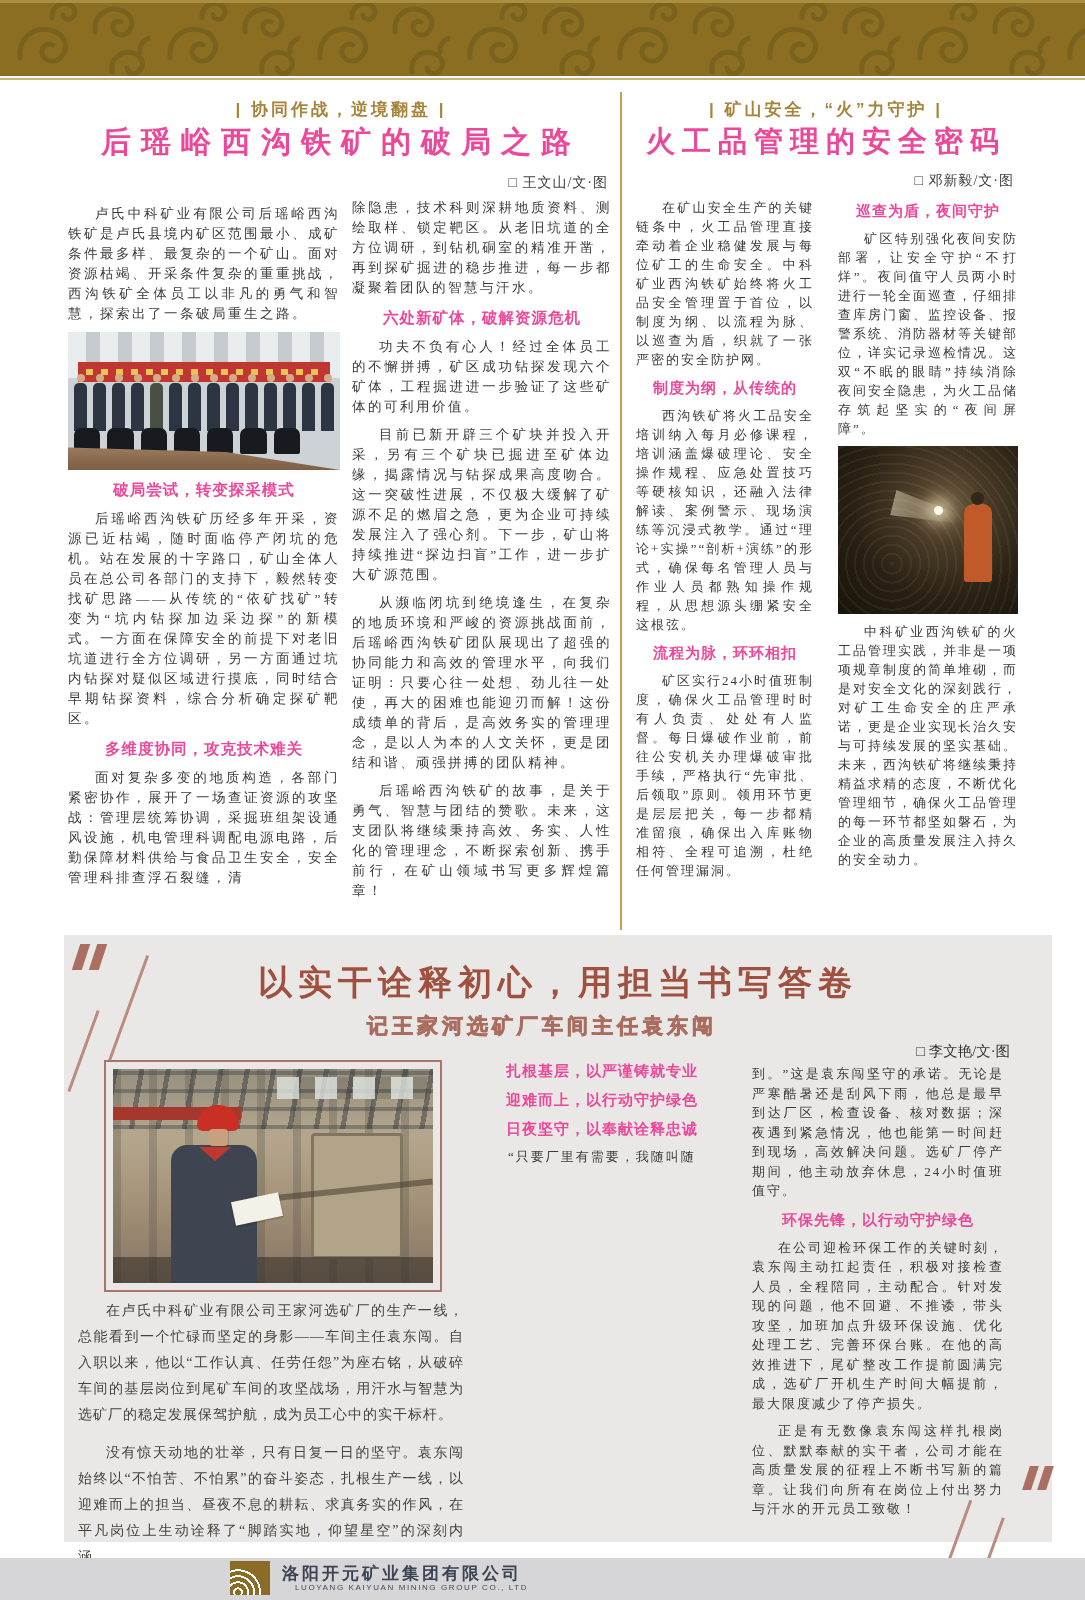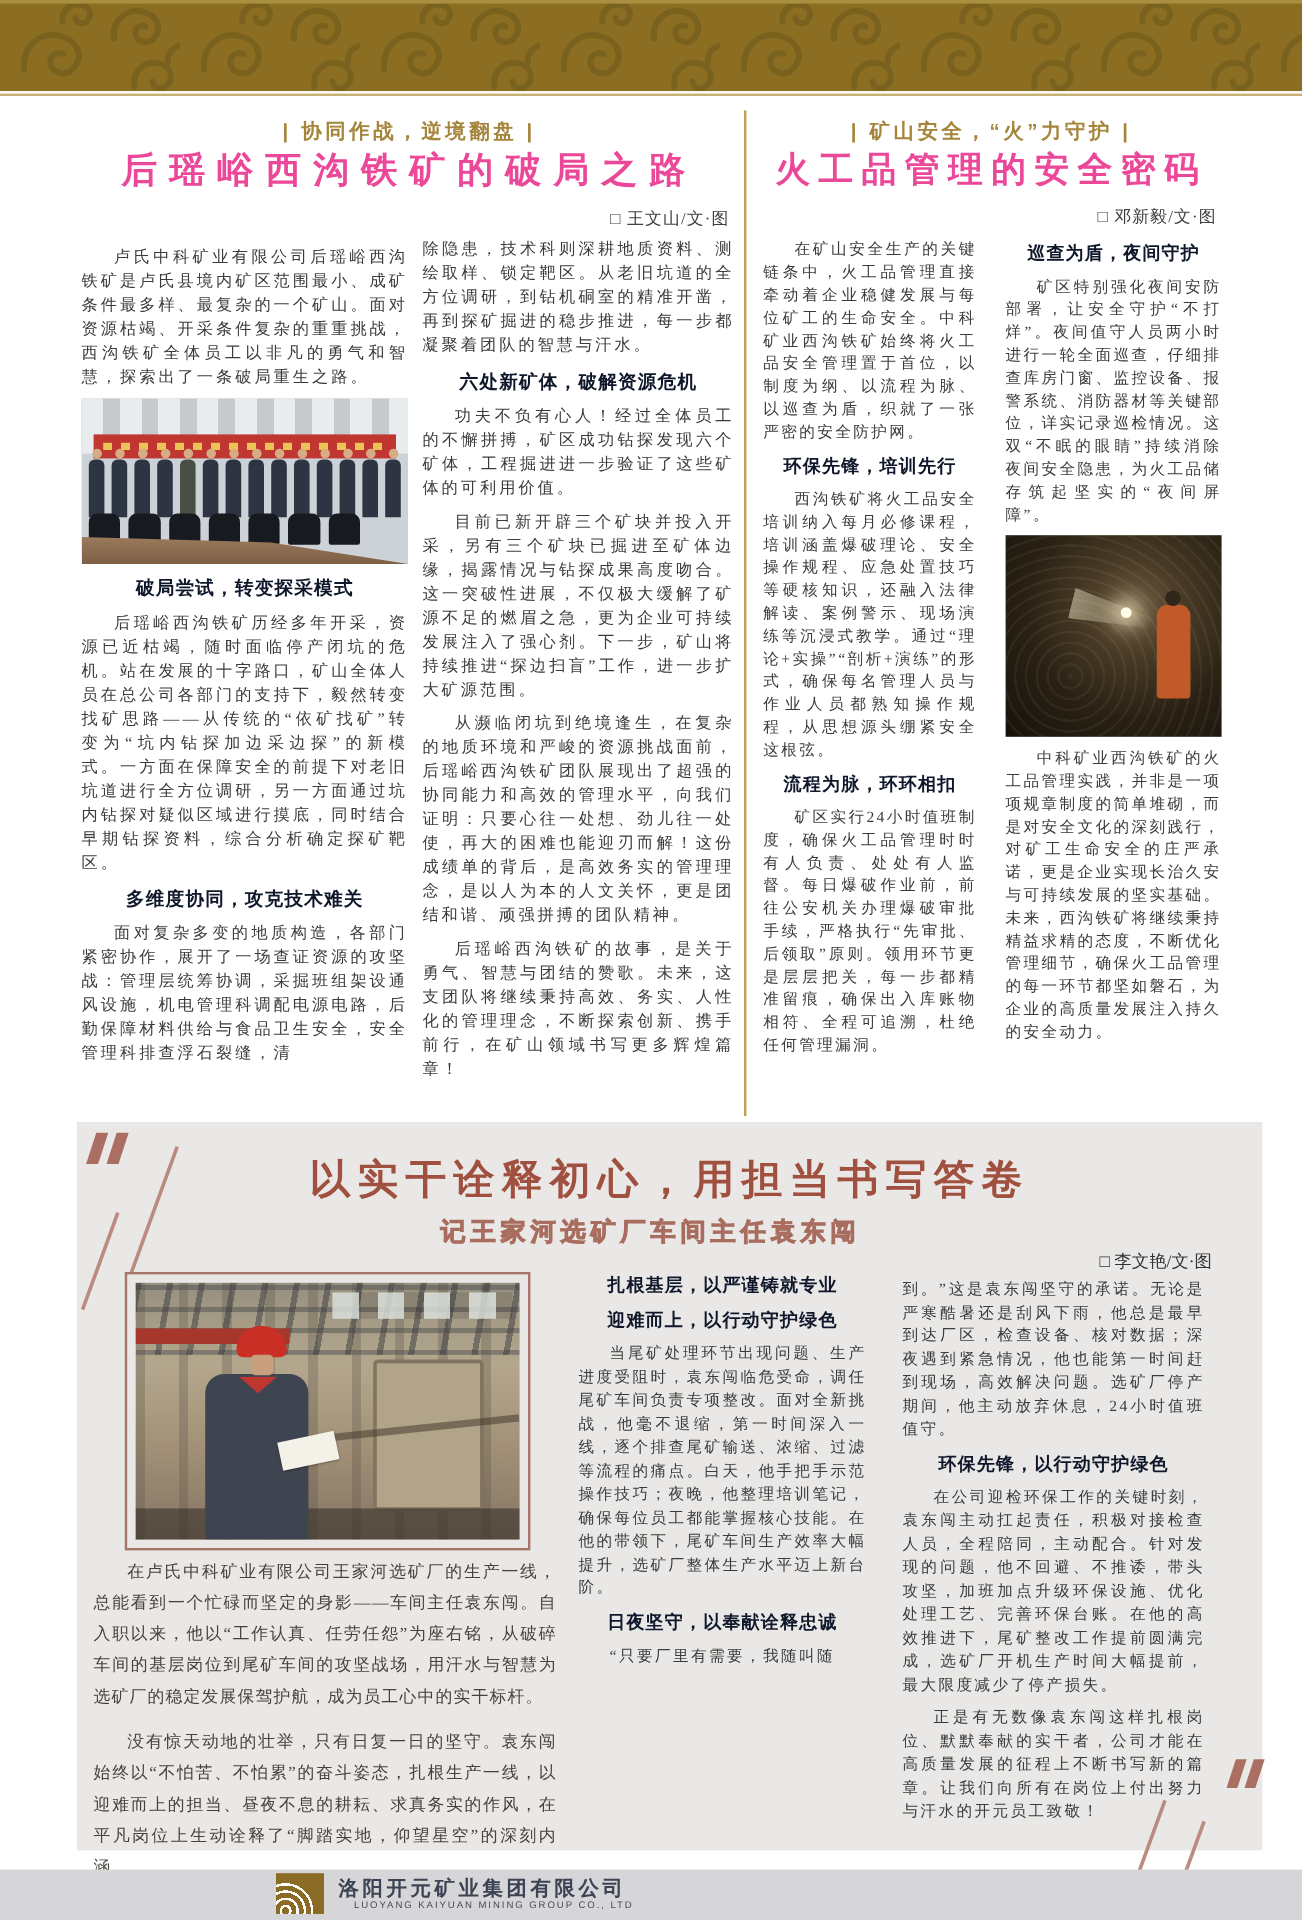--- a/index.html
+++ b/index.html
@@ -17,21 +17,21 @@
   
   .tagline{position:absolute;text-align:center;font-family:"Liberation Sans","DejaVu Sans",sans-serif;
            font-weight:bold;font-size:17px;color:#a5843b;letter-spacing:3px;}
   .art-title{position:absolute;text-align:center;font-weight:bold;color:#ec4899;}
   .byline{position:absolute;text-align:right;font-size:14px;color:#3f3f3f;letter-spacing:1px;}
   .col{position:absolute;}
   .col p{margin:0 0 8px 0;text-align:justify;}
   .p-main{font-size:13.5px;line-height:20px;letter-spacing:2.5px;text-indent:2em;}
   .p-main.cont{text-indent:0;}
   .p-right{font-size:13px;line-height:19px;letter-spacing:2px;text-indent:2em;}
-  .subhead{font-family:Liberation Mono, monospace;font-weight:bold;color:#0f172a;
+  .subhead{font-family:Liberation Mono, monospace;font-weight:bold;color:#ec4899;
            font-size:15.5px;text-align:center;letter-spacing:1px;margin:10px 0 8px 0;}
   .subhead.sm{font-size:15px;}
 
   
   .photo-a{position:relative;width:272px;height:138px;margin:4px 0 10px 0;overflow:hidden;background:#cdd2d6;}
   .pa-docs{position:absolute;left:0;top:0;right:0;height:46px;
            background:repeating-linear-gradient(90deg,#eef1f2 0 18px,#c3c9cd 18px 32px);opacity:.85;}
   .pa-banner{position:absolute;left:10px;right:10px;top:30px;height:20px;background:#bf3730;}
   .pa-banner::after{content:"";position:absolute;left:8px;right:8px;top:7px;height:6px;
            background:repeating-linear-gradient(90deg,rgba(240,210,90,.9) 0 7px,transparent 7px 15px);}
@@ -233,21 +233,21 @@
     <p class="p-main">从濒临闭坑到绝境逢生，在复杂的地质环境和严峻的资源挑战面前，后瑶峪西沟铁矿团队展现出了超强的协同能力和高效的管理水平，向我们证明：只要心往一处想、劲儿往一处使，再大的困难也能迎刃而解！这份成绩单的背后，是高效务实的管理理念，是以人为本的人文关怀，更是团结和谐、顽强拼搏的团队精神。</p>
     <p class="p-main">后瑶峪西沟铁矿的故事，是关于勇气、智慧与团结的赞歌。未来，这支团队将继续秉持高效、务实、人性化的管理理念，不断探索创新、携手前行，在矿山领域书写更多辉煌篇章！</p>
   </div>
 
   <div class="tagline" style="left:636px;top:98px;width:380px;">| 矿山安全，“火”力守护 |</div>
   <div class="art-title" style="left:636px;top:122px;width:380px;font-size:29px;letter-spacing:7px;">火工品管理的安全密码</div>
   <div class="byline" style="left:636px;top:172px;width:378px;">□ 邓新毅/文·图</div>
 
   <div class="col" style="left:636px;top:198px;width:178px;">
     <p class="p-right">在矿山安全生产的关键链条中，火工品管理直接牵动着企业稳健发展与每位矿工的生命安全。中科矿业西沟铁矿始终将火工品安全管理置于首位，以制度为纲、以流程为脉、以巡查为盾，织就了一张严密的安全防护网。</p>
-    <div class="subhead sm">环保先锋，培训先行</div>
+    <div class="subhead sm">制度为纲，从传统的</div>
     <p class="p-right">西沟铁矿将火工品安全培训纳入每月必修课程，培训涵盖爆破理论、安全操作规程、应急处置技巧等硬核知识，还融入法律解读、案例警示、现场演练等沉浸式教学。通过“理论+实操”“剖析+演练”的形式，确保每名管理人员与作业人员都熟知操作规程，从思想源头绷紧安全这根弦。</p>
     <div class="subhead sm">流程为脉，环环相扣</div>
     <p class="p-right">矿区实行24小时值班制度，确保火工品管理时时有人负责、处处有人监督。每日爆破作业前，前往公安机关办理爆破审批手续，严格执行“先审批、后领取”原则。领用环节更是层层把关，每一步都精准留痕，确保出入库账物相符、全程可追溯，杜绝任何管理漏洞。</p>
   </div>
 
   <div class="col" style="left:838px;top:198px;width:180px;">
     <div class="subhead sm" style="margin-top:4px;">巡查为盾，夜间守护</div>
     <p class="p-right">矿区特别强化夜间安防部署，让安全守护“不打烊”。夜间值守人员两小时进行一轮全面巡查，仔细排查库房门窗、监控设备、报警系统、消防器材等关键部位，详实记录巡检情况。这双“不眠的眼睛”持续消除夜间安全隐患，为火工品储存筑起坚实的“夜间屏障”。</p>
     <div class="photo-b">
       <div class="pb-rock"></div>
@@ -291,21 +291,20 @@
   </div>
 
   <div class="f-left">
     <p>在卢氏中科矿业有限公司王家河选矿厂的生产一线，总能看到一个忙碌而坚定的身影——车间主任袁东闯。自入职以来，他以“工作认真、任劳任怨”为座右铭，从破碎车间的基层岗位到尾矿车间的攻坚战场，用汗水与智慧为选矿厂的稳定发展保驾护航，成为员工心中的实干标杆。</p>
     <p>没有惊天动地的壮举，只有日复一日的坚守。袁东闯始终以“不怕苦、不怕累”的奋斗姿态，扎根生产一线，以迎难而上的担当、昼夜不息的耕耘、求真务实的作风，在平凡岗位上生动诠释了“脚踏实地，仰望星空”的深刻内涵。</p>
   </div>
 
   <div class="col f-col" style="left:482px;top:1062px;width:240px;">
     <div class="subhead sm" style="margin-top:0;">扎根基层，以严谨铸就专业</div>
     <div class="subhead sm">迎难而上，以行动守护绿色</div>
-    <p>当尾矿处理环节出现问题、生产进度受阻时，袁东闯临危受命，调任尾矿车间负责专项整改。面对全新挑战，他毫不退缩，第一时间深入一线，逐个排查尾矿输送、浓缩、过滤等流程的痛点。白天，他手把手示范操作技巧；夜晚，他整理培训笔记，确保每位员工都能掌握核心技能。在他的带领下，尾矿车间生产效率大幅提升，选矿厂整体生产水平迈上新台阶。</p>
     <div class="subhead sm">日夜坚守，以奉献诠释忠诚</div>
     <p>“只要厂里有需要，我随叫随</p>
   </div>
 
   <div class="col f-col" style="left:752px;top:1064px;width:252px;">
     <p class="cont">到。”这是袁东闯坚守的承诺。无论是严寒酷暑还是刮风下雨，他总是最早到达厂区，检查设备、核对数据；深夜遇到紧急情况，他也能第一时间赶到现场，高效解决问题。选矿厂停产期间，他主动放弃休息，24小时值班值守。</p>
     <div class="subhead sm">环保先锋，以行动守护绿色</div>
     <p>在公司迎检环保工作的关键时刻，袁东闯主动扛起责任，积极对接检查人员，全程陪同，主动配合。针对发现的问题，他不回避、不推诿，带头攻坚，加班加点升级环保设施、优化处理工艺、完善环保台账。在他的高效推进下，尾矿整改工作提前圆满完成，选矿厂开机生产时间大幅提前，最大限度减少了停产损失。</p>
     <p>正是有无数像袁东闯这样扎根岗位、默默奉献的实干者，公司才能在高质量发展的征程上不断书写新的篇章。让我们向所有在岗位上付出努力与汗水的开元员工致敬！</p>
   </div>

